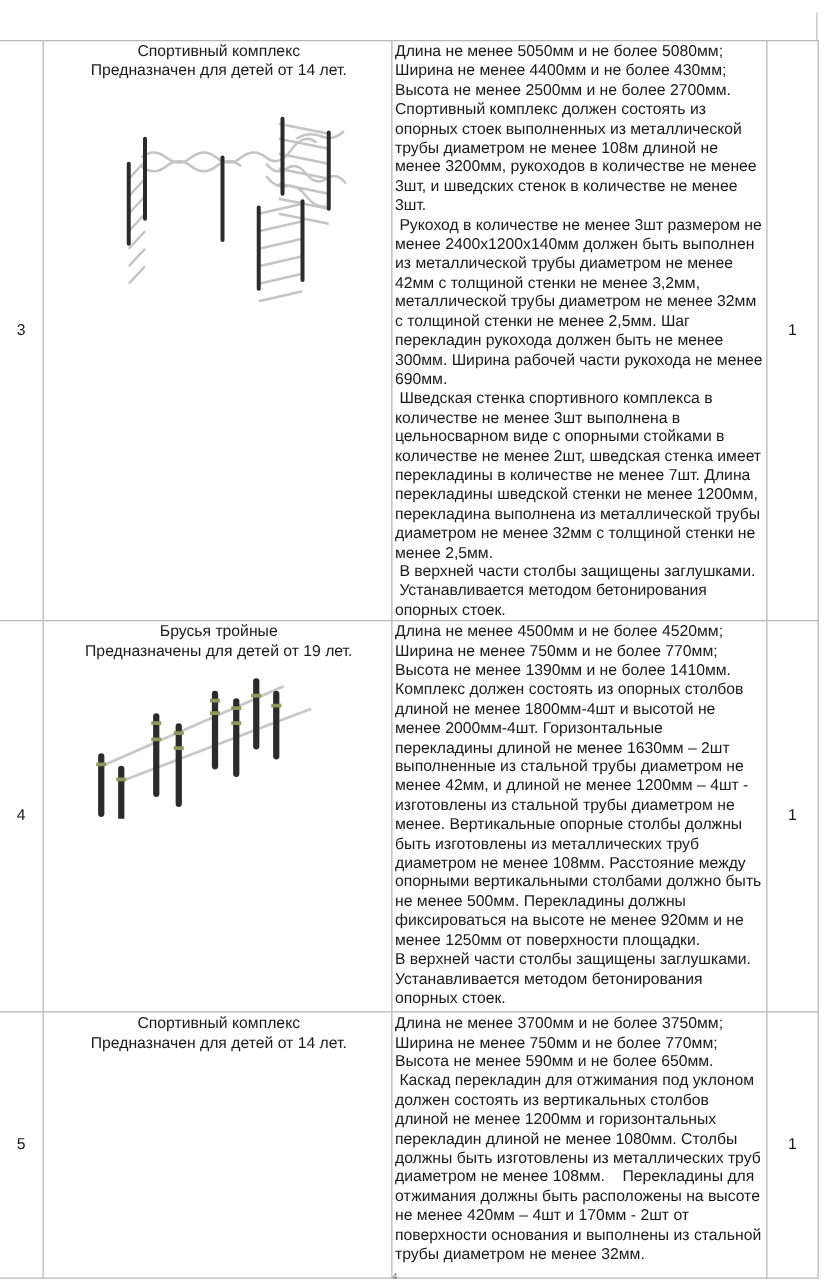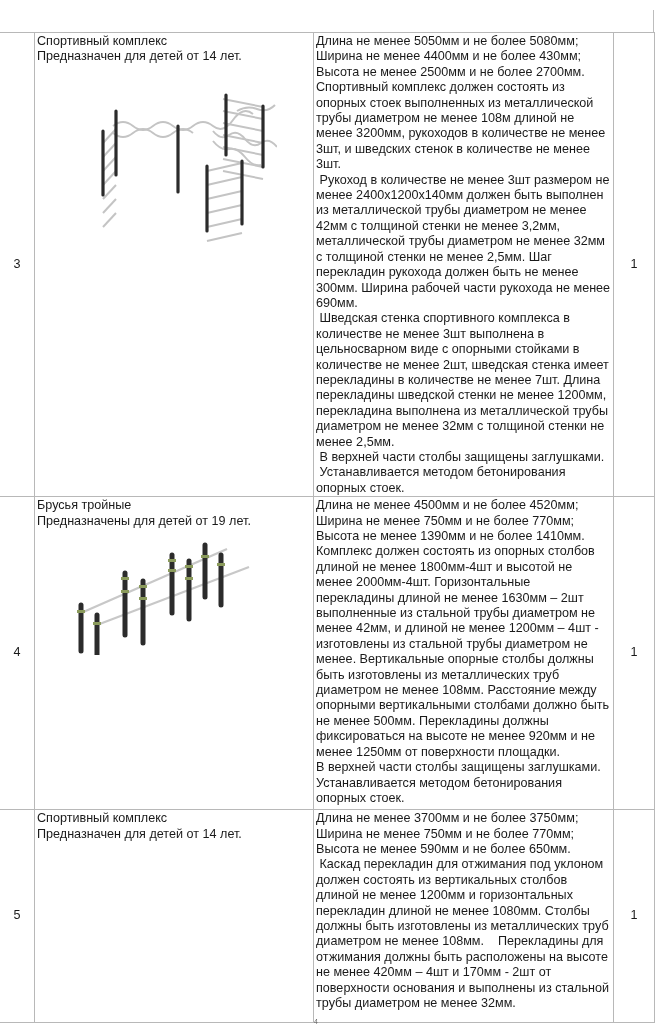--- a/index.html
+++ b/index.html
@@ -9,21 +9,21 @@
   .topline-stub { position: absolute; left: 653px; top: 10px; width: 1px; height: 22px; background: #bdbdbd; }
   table.spec { position: absolute; left: -1px; top: 32px; border-collapse: collapse; table-layout: fixed; width: 655px; }
   table.spec td { border: 1px solid #b8b8b8; vertical-align: top; padding: 0; font-size: 12.6px; line-height: 15.4px; }
   col.c-num { width: 35px; }
   col.c-name { width: 279px; }
   col.c-desc { width: 300px; }
   col.c-qty { width: 41px; }
   td.num, td.qty { vertical-align: middle !important; text-align: center; font-size: 13px; }
   td.name { padding: 1px 0 0 2px !important; }
   td.desc { padding: 1px 2px 0 2px !important; white-space: pre-wrap; }
-  .name-title, .name-sub { display: block; white-space: nowrap; }
+  .name-title, .name-sub { display: block; white-space: nowrap; text-align: center; }
   .img-wrap { position: relative; margin-top: 6px; }
   .row3 td { height: 461px; }
   .row4 td { height: 311px; }
   .row5 td { height: 211px; }
   .footer-mark { position: absolute; left: 314px; top: 1018px; font-size: 7px; color: #666; }
   svg { display: block; }
 </style>
 </head>
 <body>
 

